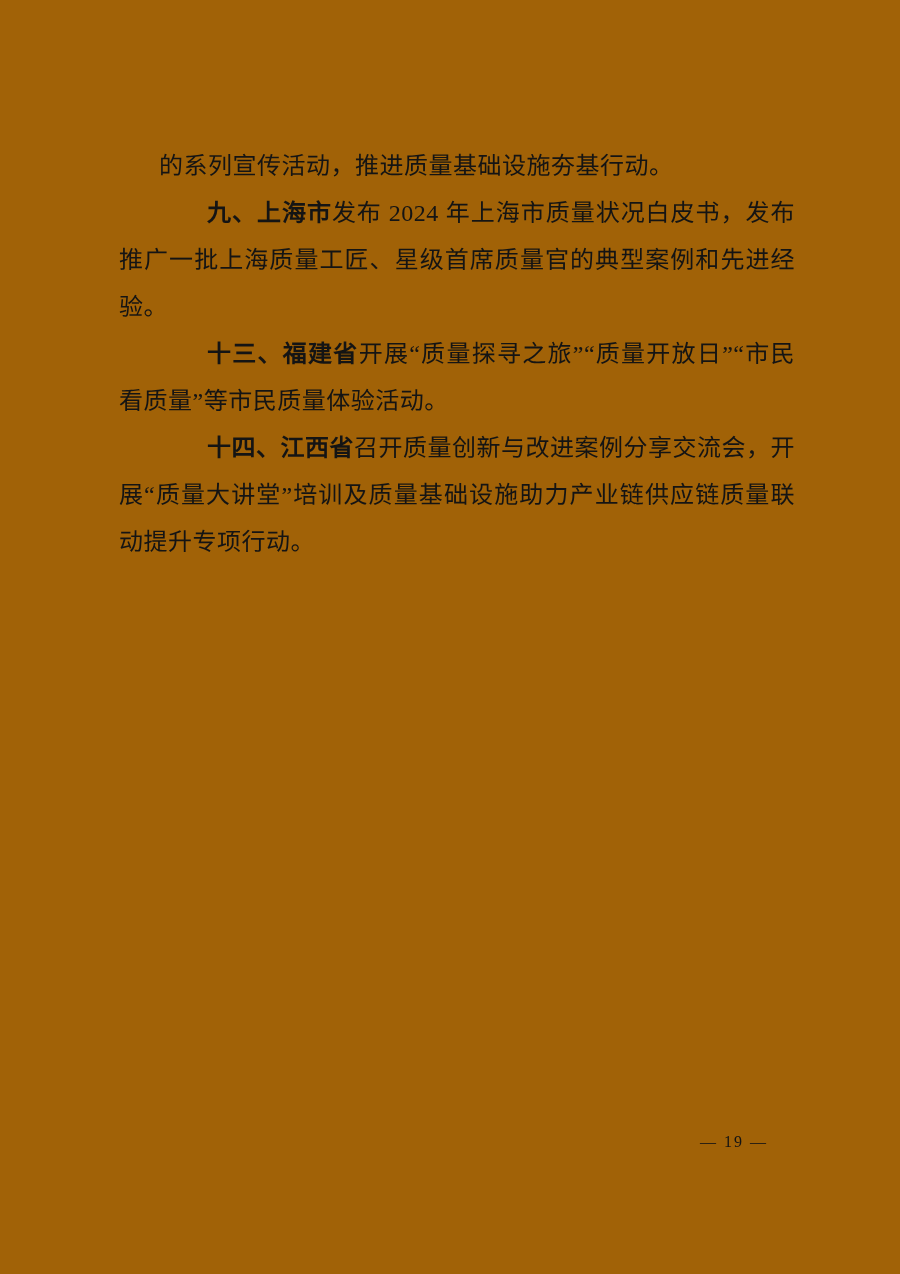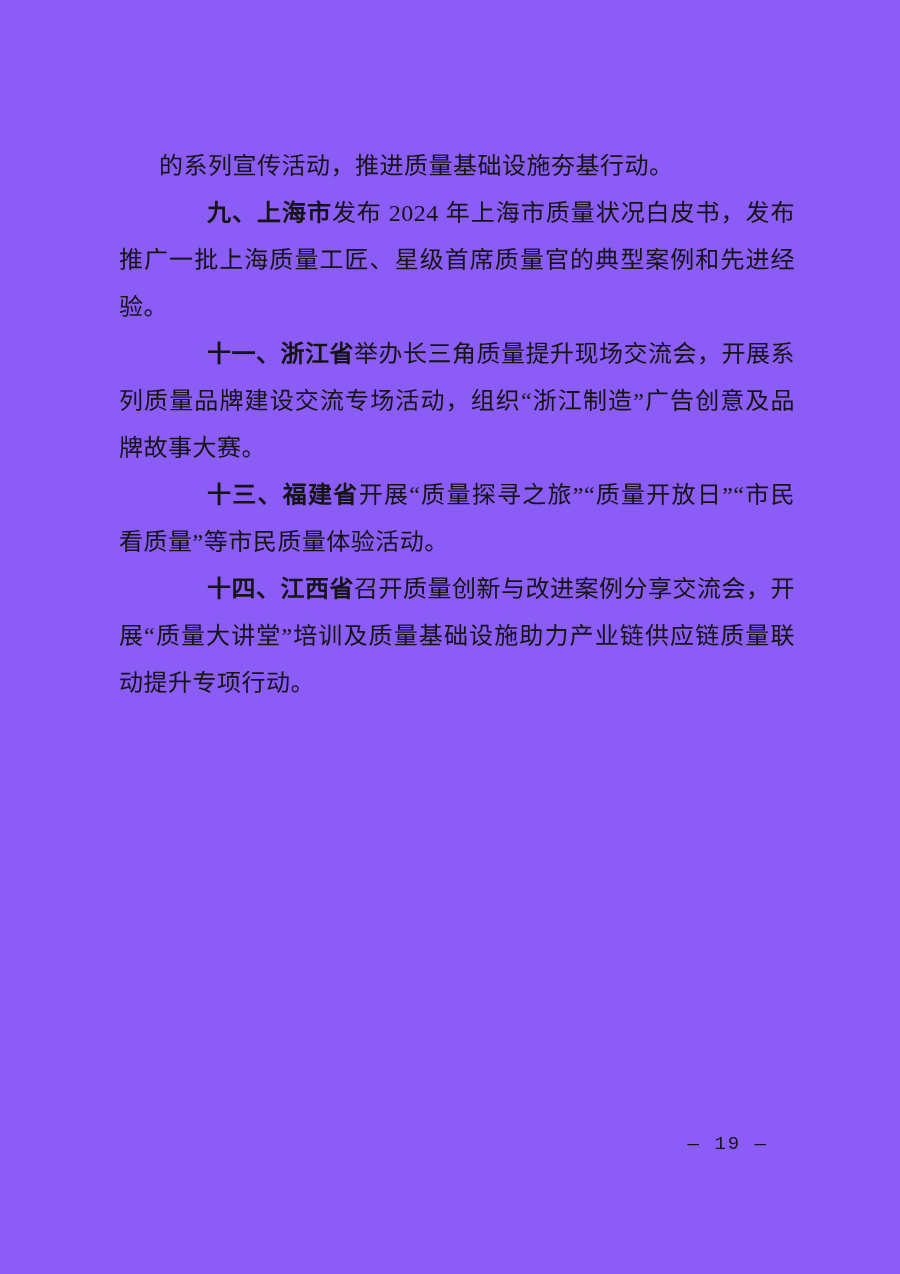--- a/index.html
+++ b/index.html
@@ -5,21 +5,21 @@
   html, body {
     margin: 0;
     padding: 0;
     background: #e8e8e8;
   }
   .page {
     position: relative;
     width: 900px;
     height: 1274px;
     margin: 0 auto;
-    background: #8b5cf6;
+    background: #a16207;
     color: #141414;
     font-family: "Liberation Serif", "DejaVu Serif", serif;
     overflow: hidden;
   }
   .content {
     position: absolute;
     left: 119px;
     top: 143px;
     width: 676px;
     font-size: 24px;
@@ -35,39 +35,38 @@
     text-indent: 0;
   }
   .lead {
     font-weight: bold;
     margin-left: 40px;
   }
   .page-footer {
     position: absolute;
     top: 1133px;
     right: 132px;
-    font-size: 19px;
+    font-size: 16px;
     letter-spacing: 2px;
     color: #141414;
-    font-family: Liberation Mono, monospace;
+    font-family: Liberation Serif, serif;
   }
 </style>
 </head>
 <body>
 
 <div class="page">
 
   <div class="content">
 
     <p class="para continuation"><span class="lead"></span><span>的系列宣传活动，推进质量基础设施夯基行动。</span></p>
 
     <p class="para"><span class="lead">九、上海市</span><span>发布 2024 年上海市质量状况白皮书，发布推广一批上海质量工匠、星级首席质量官的典型案例和先进经验。</span></p>
 
 
-    <p class="para"><span class="lead">十一、浙江省</span><span>举办长三角质量提升现场交流会，开展系列质量品牌建设交流专场活动，组织“浙江制造”广告创意及品牌故事大赛。</span></p>
 
 
     <p class="para"><span class="lead">十三、福建省</span><span>开展“质量探寻之旅”“质量开放日”“市民看质量”等市民质量体验活动。</span></p>
 
     <p class="para"><span class="lead">十四、江西省</span><span>召开质量创新与改进案例分享交流会，开展“质量大讲堂”培训及质量基础设施助力产业链供应链质量联动提升专项行动。</span></p>
 
 
 
   </div>
 

